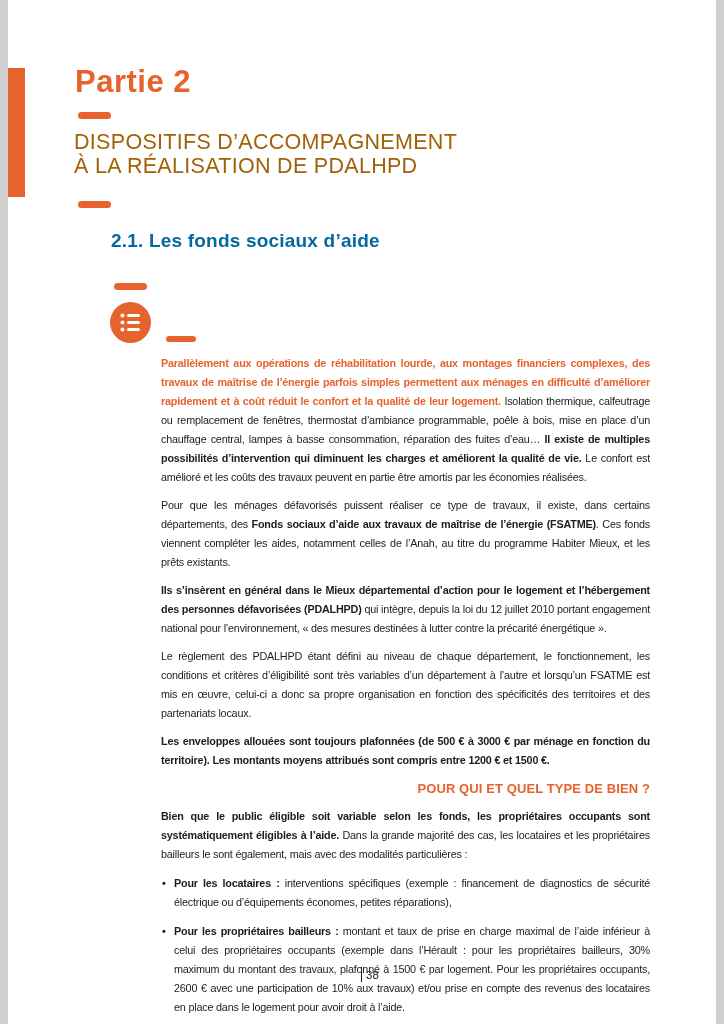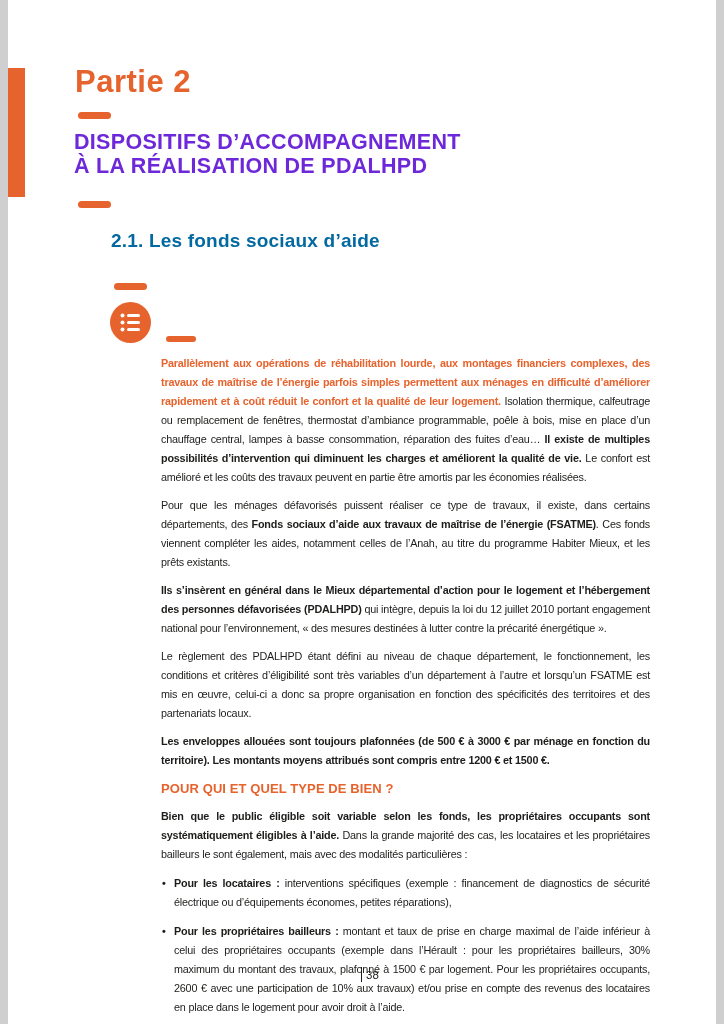--- a/index.html
+++ b/index.html
@@ -24,21 +24,21 @@
   }
   .dash{
     position:absolute;height:7px;border-radius:4px;background:#e7632e;
   }
   .dash1{left:70px;top:112px;width:33px;}
   .dash2{left:70px;top:201px;width:33px;}
   .dash3{left:106px;top:283px;width:33px;}
   .dash4{left:158px;top:336px;width:30px;height:6px;}
   .main-title{
     position:absolute;left:66px;top:131px;
-    font-size:21.5px;line-height:23.5px;font-weight:bold;color:#6d28d9;
+    font-size:21.5px;line-height:23.5px;font-weight:normal;color:#a16207;
     letter-spacing:0.3px;
   }
   .section-title{
     position:absolute;left:103px;top:227px;
     font-size:19px;line-height:27px;font-weight:bold;color:#0369a1;
     letter-spacing:0.2px;
   }
   .pictogram{
     position:absolute;left:102px;top:302px;width:41px;height:41px;
   }
@@ -53,21 +53,21 @@
     font-size:10.8px;line-height:19px;letter-spacing:-0.2px;
     text-align:justify;color:#1d1d1b;
   }
   .body-column p{margin:0 0 9px 0;}
   .run-ob{color:#e7632e;font-weight:bold;}
   .run-b{font-weight:bold;}
   .run-n{font-weight:normal;}
   .sub-h2{
     margin:15px 0 10px 0;
     font-size:13px;font-weight:bold;color:#e7632e;
-    letter-spacing:0.1px;text-align:left;
+    letter-spacing:0.1px;text-align:right;
   }
   .bullet-item{
     position:relative;padding-left:13px;margin:10px 0 9px 0;
   }
   .bullet-item::before{
     content:"\2022";
     position:absolute;left:1px;top:0;
     font-weight:bold;color:#1d1d1b;
   }
   

